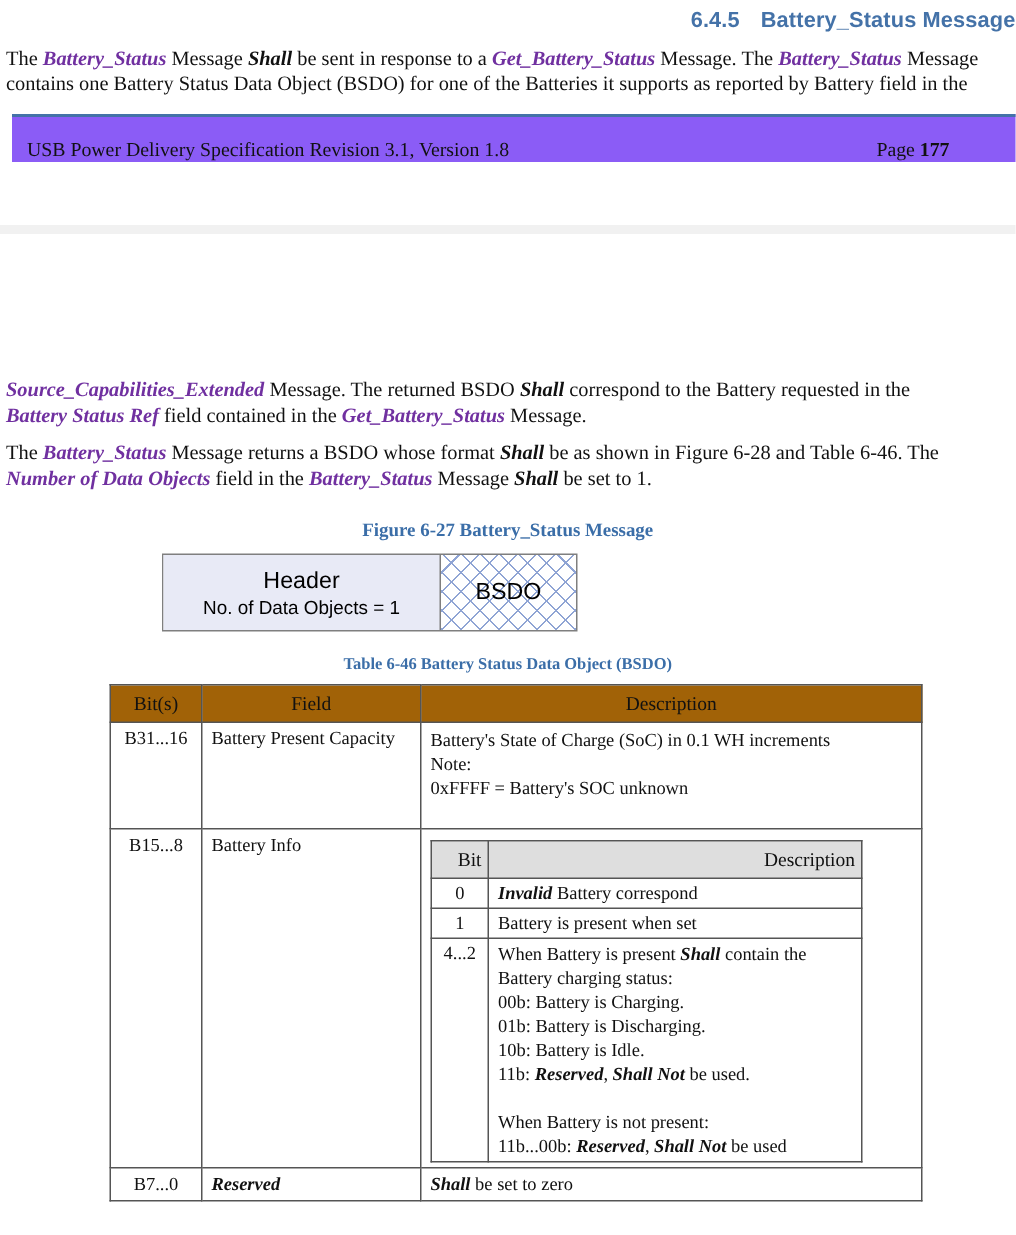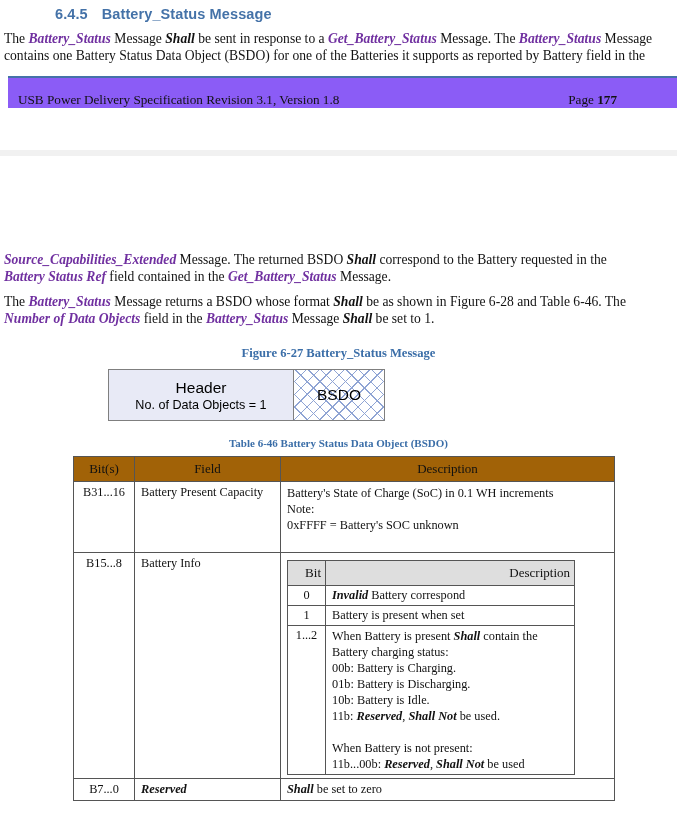--- a/index.html
+++ b/index.html
@@ -22,20 +22,21 @@
   }
 
   
   .section-heading {
     color: #4472a8;
     font-family: "Liberation Sans", sans-serif;
     font-weight: bold;
     font-size: 14.5px;
     padding: 6px 0 0 55px;
     letter-spacing: 0.1px;
+    text-align: right;
   }
   .section-heading .num { margin-right: 14px; }
 
   
   .para {
     font-family: "Liberation Serif", serif;
     font-size: 13.6px;
     line-height: 16.5px;
     padding: 0 2px 0 4px;
     margin: 0;
@@ -64,21 +65,21 @@
     position: relative;
   }
   .footer-left {
     font-family: "Liberation Serif", serif;
     font-size: 13.2px;
     padding-left: 10px;
     color: #111111;
   }
   .footer-right {
     position: absolute;
-    right: 60px;
+    right: 44px;
     font-family: "Liberation Serif", serif;
     font-size: 13.2px;
     color: #111111;
     margin-top: 35px;
   }
   .footer-right b { font-weight: bold; }
 
   
   .page-gap {
     height: 6px;
@@ -294,21 +295,21 @@
             <tbody>
               <tr>
                 <td class="bit">0</td>
                 <td><span class="bolditalic">Invalid</span><span> Battery correspond</span></td>
               </tr>
               <tr>
                 <td class="bit">1</td>
                 <td>Battery is present when set</td>
               </tr>
               <tr>
-                <td class="bit">1...2</td>
+                <td class="bit">4...2</td>
                 <td>
                   <span class="desc-line"><span>When Battery is present </span><span class="shall">Shall</span><span> contain the</span></span>
                   <span class="desc-line">Battery charging status:</span>
                   <span class="desc-line">00b: Battery is Charging.</span>
                   <span class="desc-line">01b: Battery is Discharging.</span>
                   <span class="desc-line">10b: Battery is Idle.</span>
                   <span class="desc-line"><span>11b: </span><span class="bolditalic">Reserved</span><span>, </span><span class="bolditalic">Shall Not</span><span> be used.</span></span>
                   <span class="blank-line"></span>
                   <span class="desc-line">When Battery is not present:</span>
                   <span class="desc-line"><span>11b...00b: </span><span class="bolditalic">Reserved</span><span>, </span><span class="bolditalic">Shall Not</span><span> be used</span></span>

